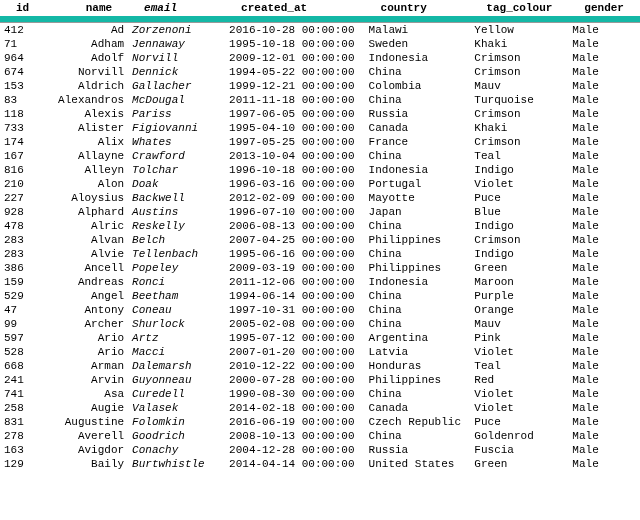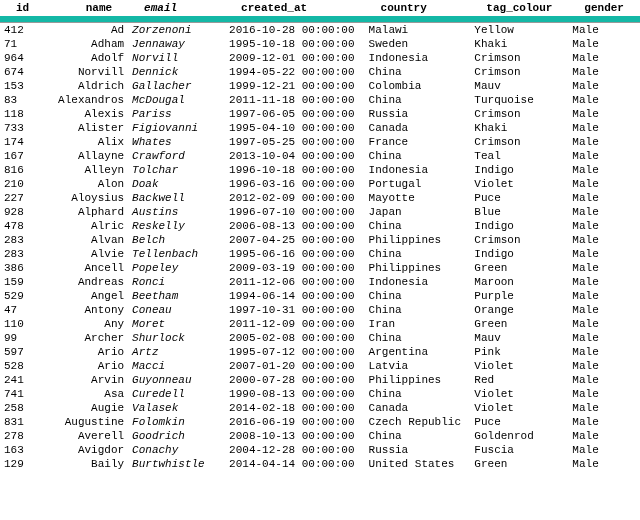--- a/index.html
+++ b/index.html
@@ -255,29 +255,20 @@
         <tr>
           <td class="col-id">47</td>
           <td class="col-name">Antony</td>
           <td class="col-email">Coneau</td>
           <td class="col-created">1997-10-31 00:00:00</td>
           <td class="col-country">China</td>
           <td class="col-tag">Orange</td>
           <td class="col-gender">Male</td>
         </tr>
         <tr>
-          <td class="col-id">110</td>
-          <td class="col-name">Any</td>
-          <td class="col-email">Moret</td>
-          <td class="col-created">2011-12-09 00:00:00</td>
-          <td class="col-country">Iran</td>
-          <td class="col-tag">Green</td>
-          <td class="col-gender">Male</td>
-        </tr>
-        <tr>
           <td class="col-id">99</td>
           <td class="col-name">Archer</td>
           <td class="col-email">Shurlock</td>
           <td class="col-created">2005-02-08 00:00:00</td>
           <td class="col-country">China</td>
           <td class="col-tag">Mauv</td>
           <td class="col-gender">Male</td>
         </tr>
         <tr>
           <td class="col-id">597</td>
@@ -291,33 +282,42 @@
         <tr>
           <td class="col-id">528</td>
           <td class="col-name">Ario</td>
           <td class="col-email">Macci</td>
           <td class="col-created">2007-01-20 00:00:00</td>
           <td class="col-country">Latvia</td>
           <td class="col-tag">Violet</td>
           <td class="col-gender">Male</td>
         </tr>
         <tr>
+          <td class="col-id">668</td>
+          <td class="col-name">Arman</td>
+          <td class="col-email">Dalemarsh</td>
+          <td class="col-created">2010-12-22 00:00:00</td>
+          <td class="col-country">Honduras</td>
+          <td class="col-tag">Teal</td>
+          <td class="col-gender">Male</td>
+        </tr>
+        <tr>
           <td class="col-id">241</td>
           <td class="col-name">Arvin</td>
           <td class="col-email">Guyonneau</td>
           <td class="col-created">2000-07-28 00:00:00</td>
           <td class="col-country">Philippines</td>
           <td class="col-tag">Red</td>
           <td class="col-gender">Male</td>
         </tr>
         <tr>
           <td class="col-id">741</td>
           <td class="col-name">Asa</td>
           <td class="col-email">Curedell</td>
-          <td class="col-created">1990-08-13 00:00:00</td>
+          <td class="col-created">1990-08-30 00:00:00</td>
           <td class="col-country">China</td>
           <td class="col-tag">Violet</td>
           <td class="col-gender">Male</td>
         </tr>
         <tr>
           <td class="col-id">258</td>
           <td class="col-name">Augie</td>
           <td class="col-email">Valasek</td>
           <td class="col-created">2014-02-18 00:00:00</td>
           <td class="col-country">Canada</td>

